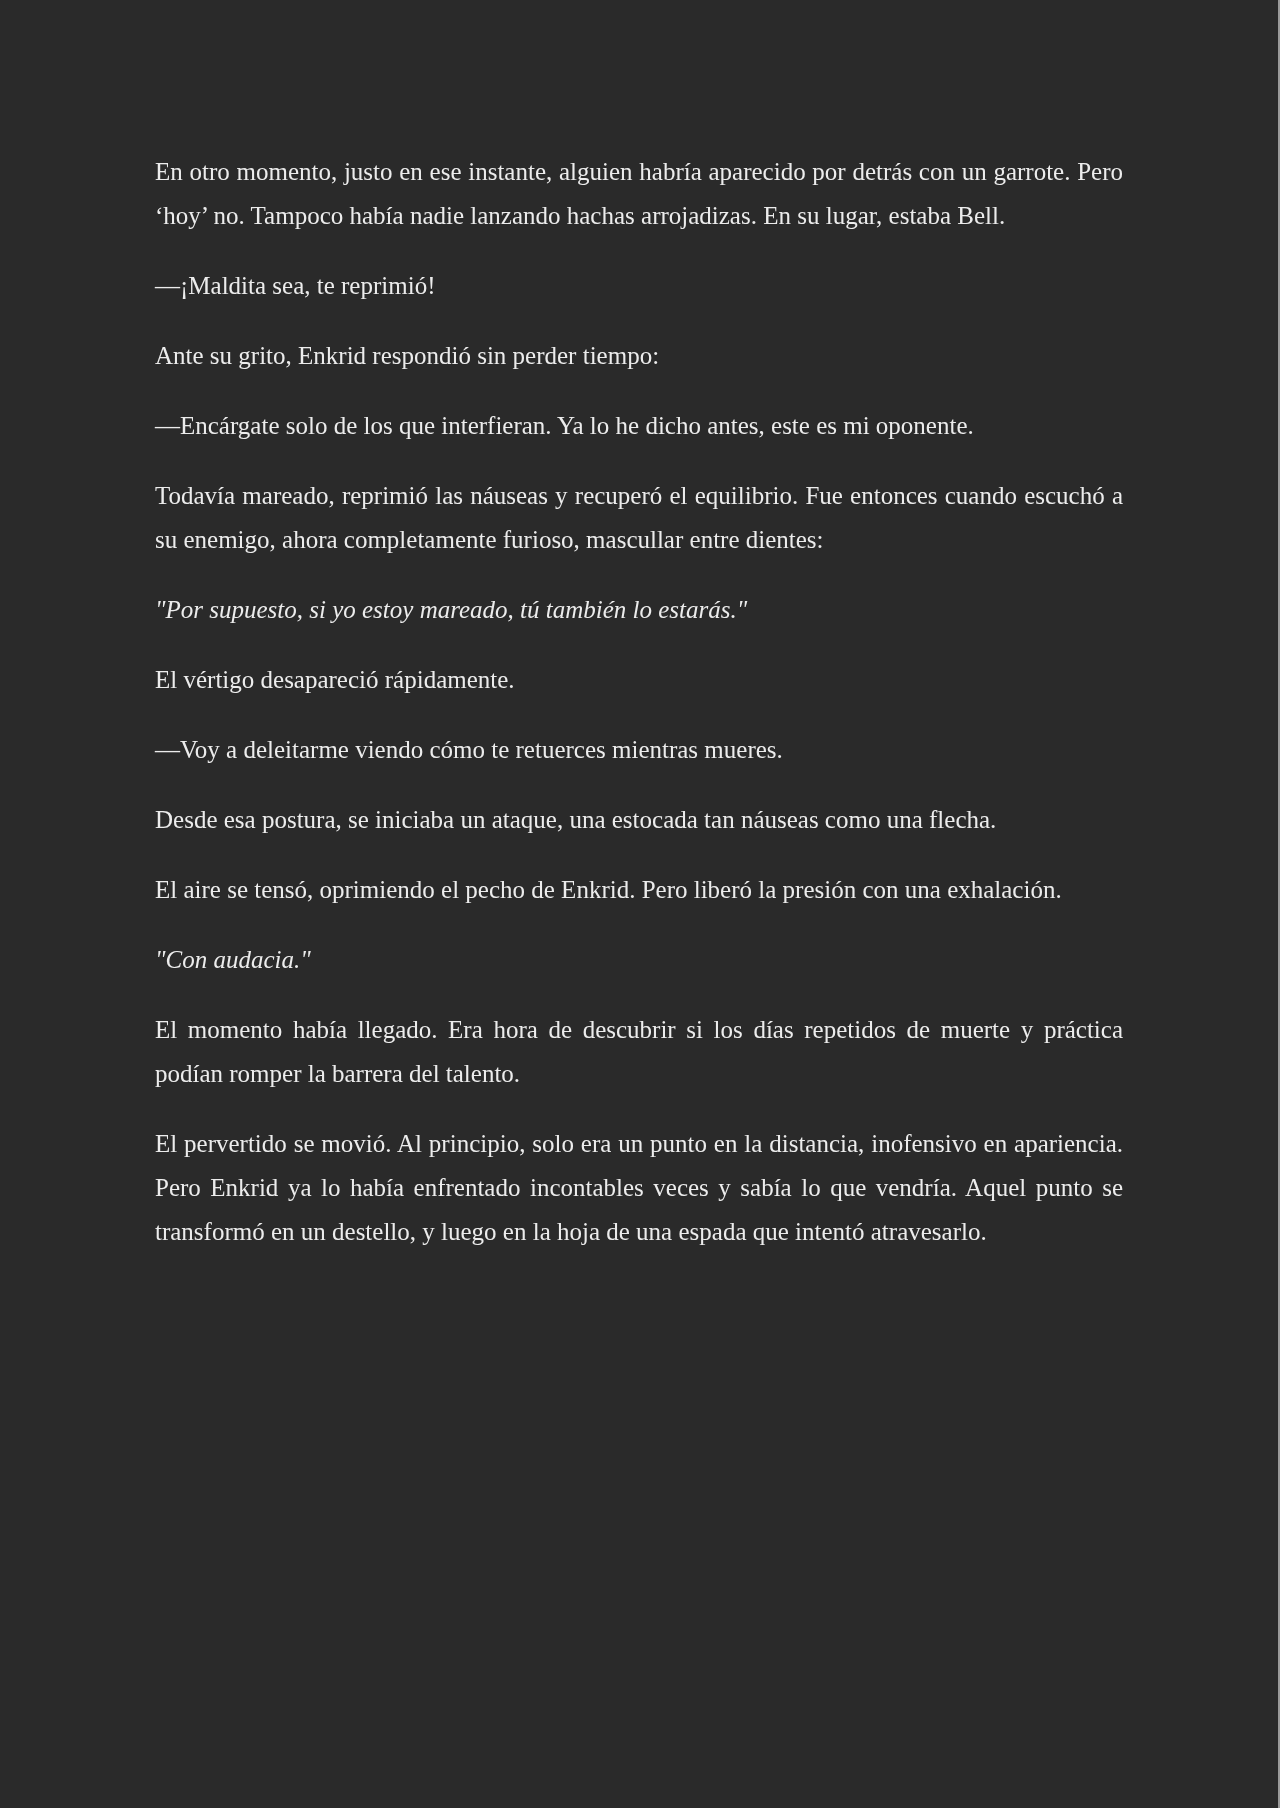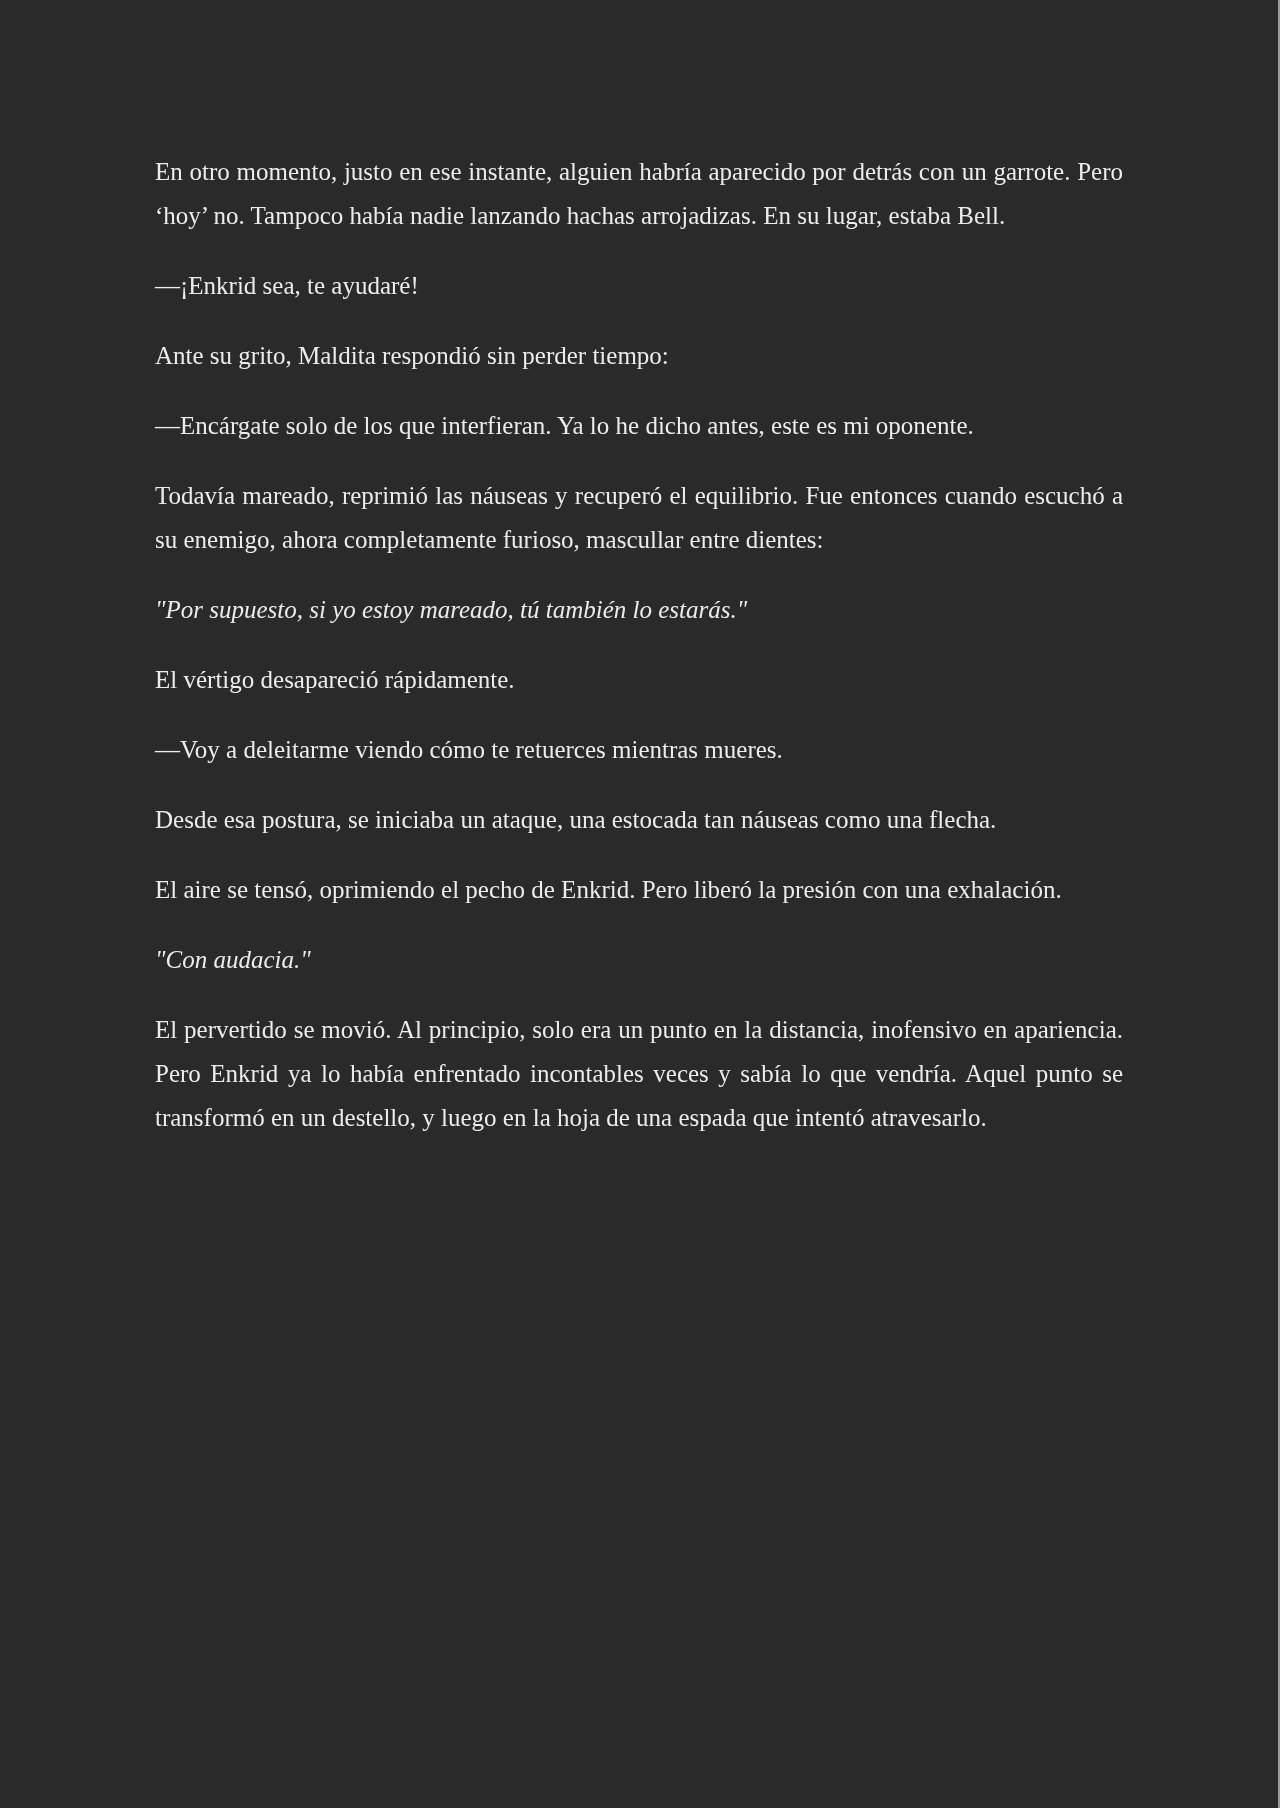--- a/index.html
+++ b/index.html
@@ -39,24 +39,25 @@
       font-style: italic;
     }
   </style>
 </head>
 <body>
 
 <div class="edge-line"></div>
 
 <main class="reader">
   <p>En otro momento, justo en ese instante, alguien habría aparecido por detrás con un garrote. Pero ‘hoy’ no. Tampoco había nadie lanzando hachas arrojadizas. En su lugar, estaba Bell.</p>
-  <p>—¡Enkrid sea, te ayudaré!</p>
-  <p>Ante su grito, Maldita respondió sin perder tiempo:</p>
+  <p>—¡Maldita sea, te reprimió!</p>
+  <p>Ante su grito, Enkrid respondió sin perder tiempo:</p>
   <p>—Encárgate solo de los que interfieran. Ya lo he dicho antes, este es mi oponente.</p>
   <p>Todavía mareado, reprimió las náuseas y recuperó el equilibrio. Fue entonces cuando escuchó a su enemigo, ahora completamente furioso, mascullar entre dientes:</p>
   <p class="thought">"Por supuesto, si yo estoy mareado, tú también lo estarás."</p>
   <p>El vértigo desapareció rápidamente.</p>
   <p>—Voy a deleitarme viendo cómo te retuerces mientras mueres.</p>
   <p>Desde esa postura, se iniciaba un ataque, una estocada tan náuseas como una flecha.</p>
   <p>El aire se tensó, oprimiendo el pecho de Enkrid. Pero liberó la presión con una exhalación.</p>
   <p class="thought">"Con audacia."</p>
+  <p>El momento había llegado. Era hora de descubrir si los días repetidos de muerte y práctica podían romper la barrera del talento.</p>
   <p>El pervertido se movió. Al principio, solo era un punto en la distancia, inofensivo en apariencia. Pero Enkrid ya lo había enfrentado incontables veces y sabía lo que vendría. Aquel punto se transformó en un destello, y luego en la hoja de una espada que intentó atravesarlo.</p>
 </main>
 
 </body></html>

